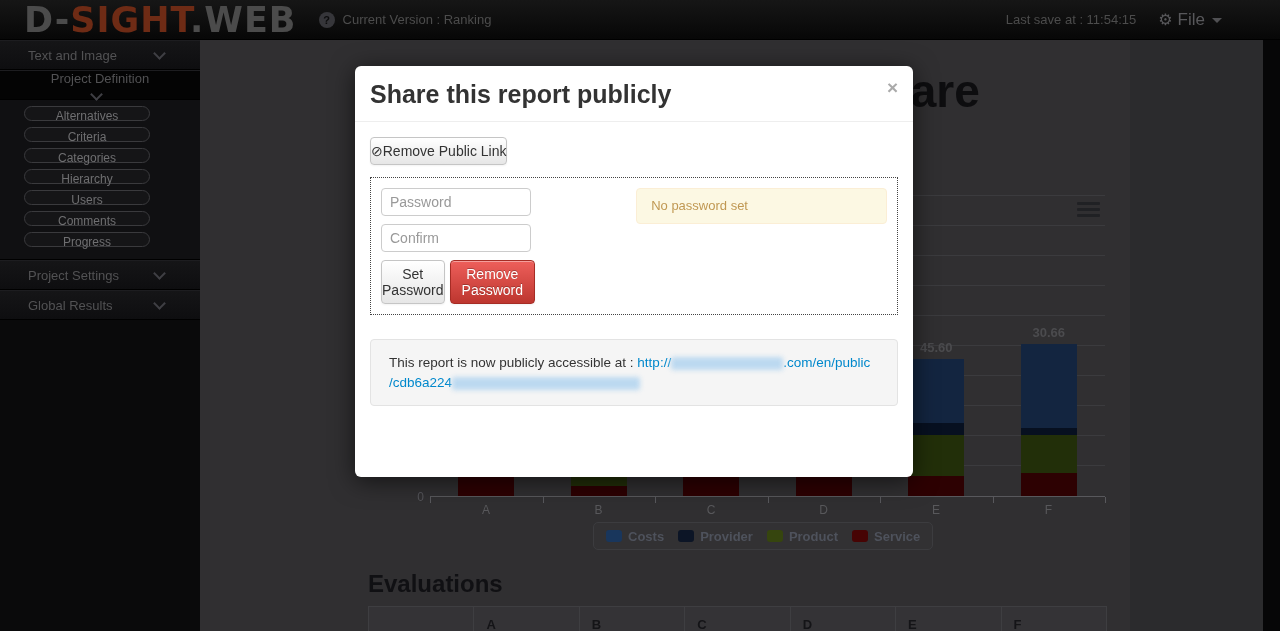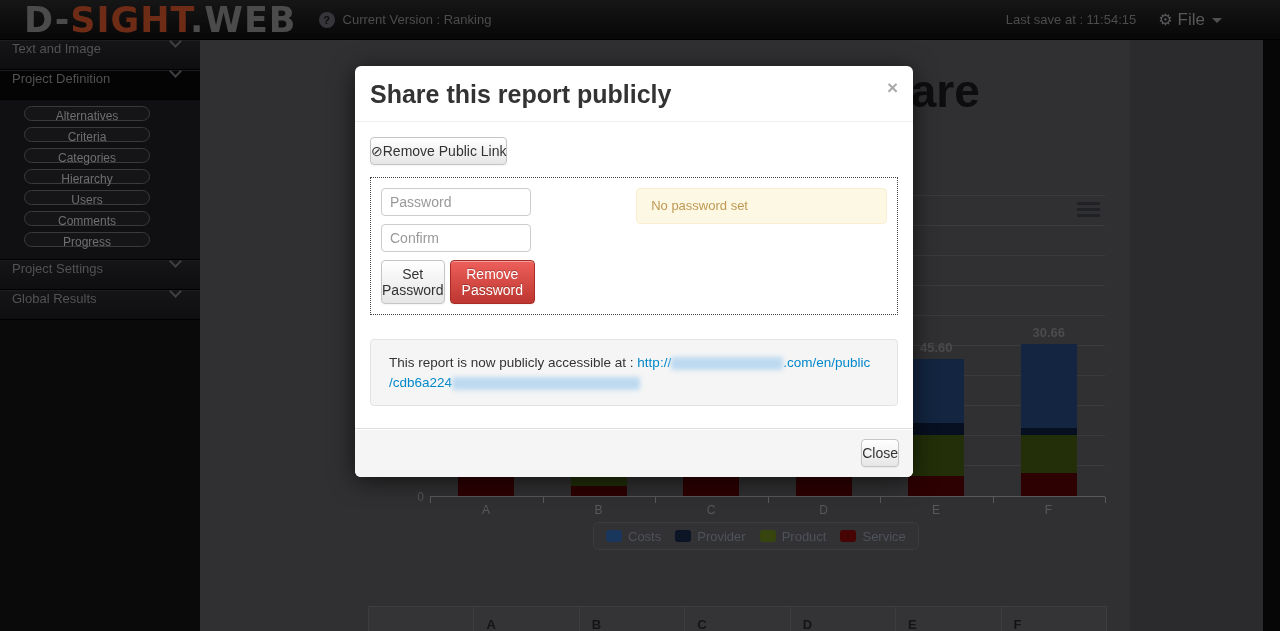--- a/index.html
+++ b/index.html
@@ -22,24 +22,24 @@
   .nav-spacer { flex:1; }
   .lastsave { color:#4c4c4c; font-size:13px; margin-right:22px; }
   .file-menu { display:flex; align-items:center; margin-right:58px; cursor:pointer; }
   .gear { color:#58585b; font-size:16px; line-height:16px; margin-right:5px; }
   .file-label { color:#58585b; font-size:17px; }
   .caret-down { width:0; height:0; border-left:5px solid transparent; border-right:5px solid transparent;
     border-top:5px solid #505053; margin-left:7px; margin-top:2px; }
 
   
   .sidebar { position:absolute; left:0; top:40px; width:200px; height:591px; background:#0a0a0b; z-index:4; }
-  .side-header { height:30px; display:flex; align-items:flex-start; padding:0 12px;
+  .side-header { height:30px; display:flex; align-items:center; padding:0 28px;
     background:linear-gradient(#151517,#0e0e10); border-top:1px solid #1d1d20; border-bottom:1px solid #000;
     cursor:pointer; }
-  .side-header.active { background:#040404; }
+  .side-header.active { background:#040404;flex-direction:column; }
   .side-header .sh-label { color:#525254; font-size:13px; flex:1; }
   .chev { width:9px; height:9px; border-right:2px solid #3f3f44; border-bottom:2px solid #3f3f44;
     transform:rotate(45deg); margin-right:8px; margin-top:-4px; }
   .side-panel { padding:6px 0 6px 0; background:#101012; border-bottom:1px solid #000; }
   .side-btn { display:block; width:126px; margin:0 0 6px 24px; height:15px; line-height:19px;
     text-align:center; color:#6f6f71; font-size:12px; background:#151517;
     border:1px solid #3a3a3d; border-radius:10px; cursor:pointer; }
 
   
   .content { position:absolute; left:200px; top:40px; width:930px; height:591px; background:#302f31; }
@@ -56,21 +56,21 @@
   .dlabel { position:absolute; width:100px; text-align:center; font-size:13px; font-weight:bold; color:#4b4b4e; }
   .xtick { position:absolute; top:300px; width:1px; height:6px; background:#58585c; }
   .cat-label { position:absolute; top:306px; width:112px; text-align:center; font-size:12px; color:#58585b; }
   .y-zero { position:absolute; left:408px; top:490px; width:16px; text-align:right;
     font-size:12px; color:#55555a; }
   .burger { position:absolute; left:1077px; top:202px; width:23px; height:16px; cursor:pointer; }
   .burger div { height:3px; background:#202124; margin-bottom:3px; border-radius:1px; }
 
   .legend { position:absolute; left:593px; top:522px; height:28px; display:flex; align-items:center;
     padding:0 12px; border:1px solid #3c3c3f; border-radius:5px; background:#323133; }
-  .legend-item { display:flex; align-items:center; margin-right:14px; cursor:pointer; }
+  .legend-item { display:flex; align-items:center; margin-right:14px; cursor:pointer;font-weight:bold; }
   .legend-item:last-child { margin-right:0; }
   .swatch { width:16px; height:12px; border-radius:3px; margin-right:6px; }
   .legend-label { font-size:13px; color:#4e525c; }
 
   .evals-heading { position:absolute; left:368px; top:570px; font-size:24px; font-weight:bold; color:#101013; }
   .eval-table { position:absolute; left:368px; top:606px; width:739px; border-collapse:collapse;
     table-layout:fixed; }
   .eval-table th { border:1px solid #3e3e41; border-bottom:none; height:44px; text-align:left;
     padding:10px 0 0 12px; vertical-align:top; font-size:13px; font-weight:bold; color:#141417;
     background:#343336; }
@@ -242,20 +242,21 @@
       <div class="legend-item">
         <span class="swatch" style="background: rgb(54, 69, 14);"></span>
         <span class="legend-label">Product</span>
       </div>
       <div class="legend-item">
         <span class="swatch" style="background: rgb(71, 4, 4);"></span>
         <span class="legend-label">Service</span>
       </div>
     </div>
 
+  <div class="evals-heading">Evaluations</div>
   <table class="eval-table">
     <thead>
         <tr id="eval-header-row">
           <th></th>
           <th>A</th>
           <th>B</th>
           <th>C</th>
           <th>D</th>
           <th>E</th>
           <th>F</th>
@@ -278,18 +279,15 @@
             <button class="btn">Set Password</button>
             <button class="btn btn-danger">Remove Password</button>
           </div>
         </div>
         <div class="alert">No password set</div>
       </div>
       <div class="well">
         <span>This report is now publicly accessible at : </span><a><span>http://</span><span class="blur-chip" style="width:112px"></span><span>.com/en/public</span><br><span>/cdb6a224</span><span class="blur-chip" style="width:188px"></span></a>
       </div>
     </div>
-    <div class="modal-footer">
-      <button class="btn">Close</button>
-    </div>
   </div>
 
 </div>
 
 </body></html>

